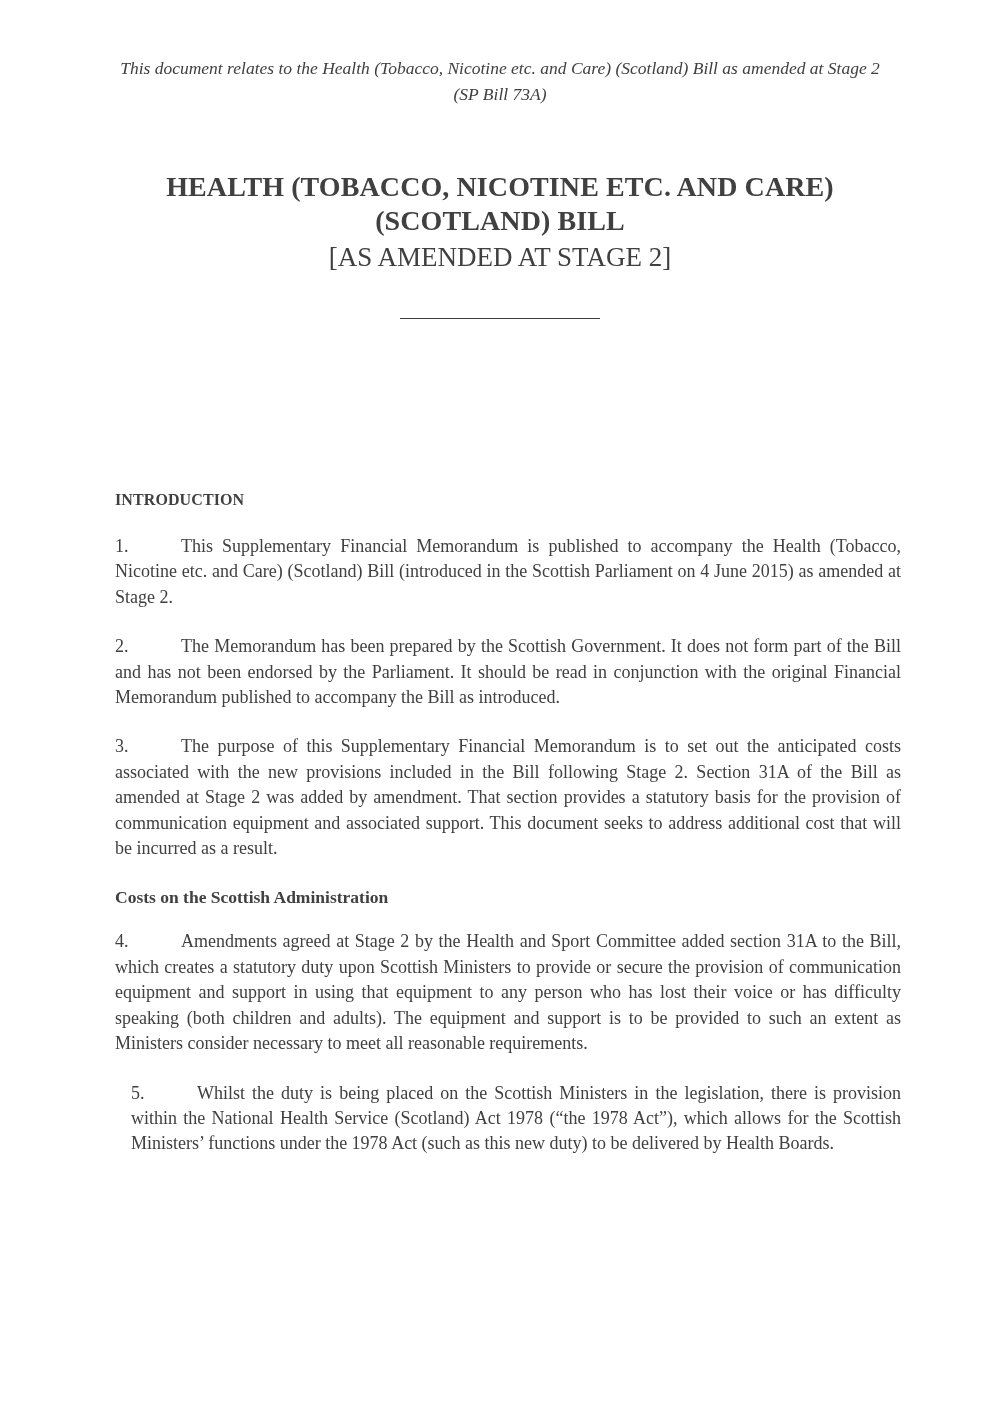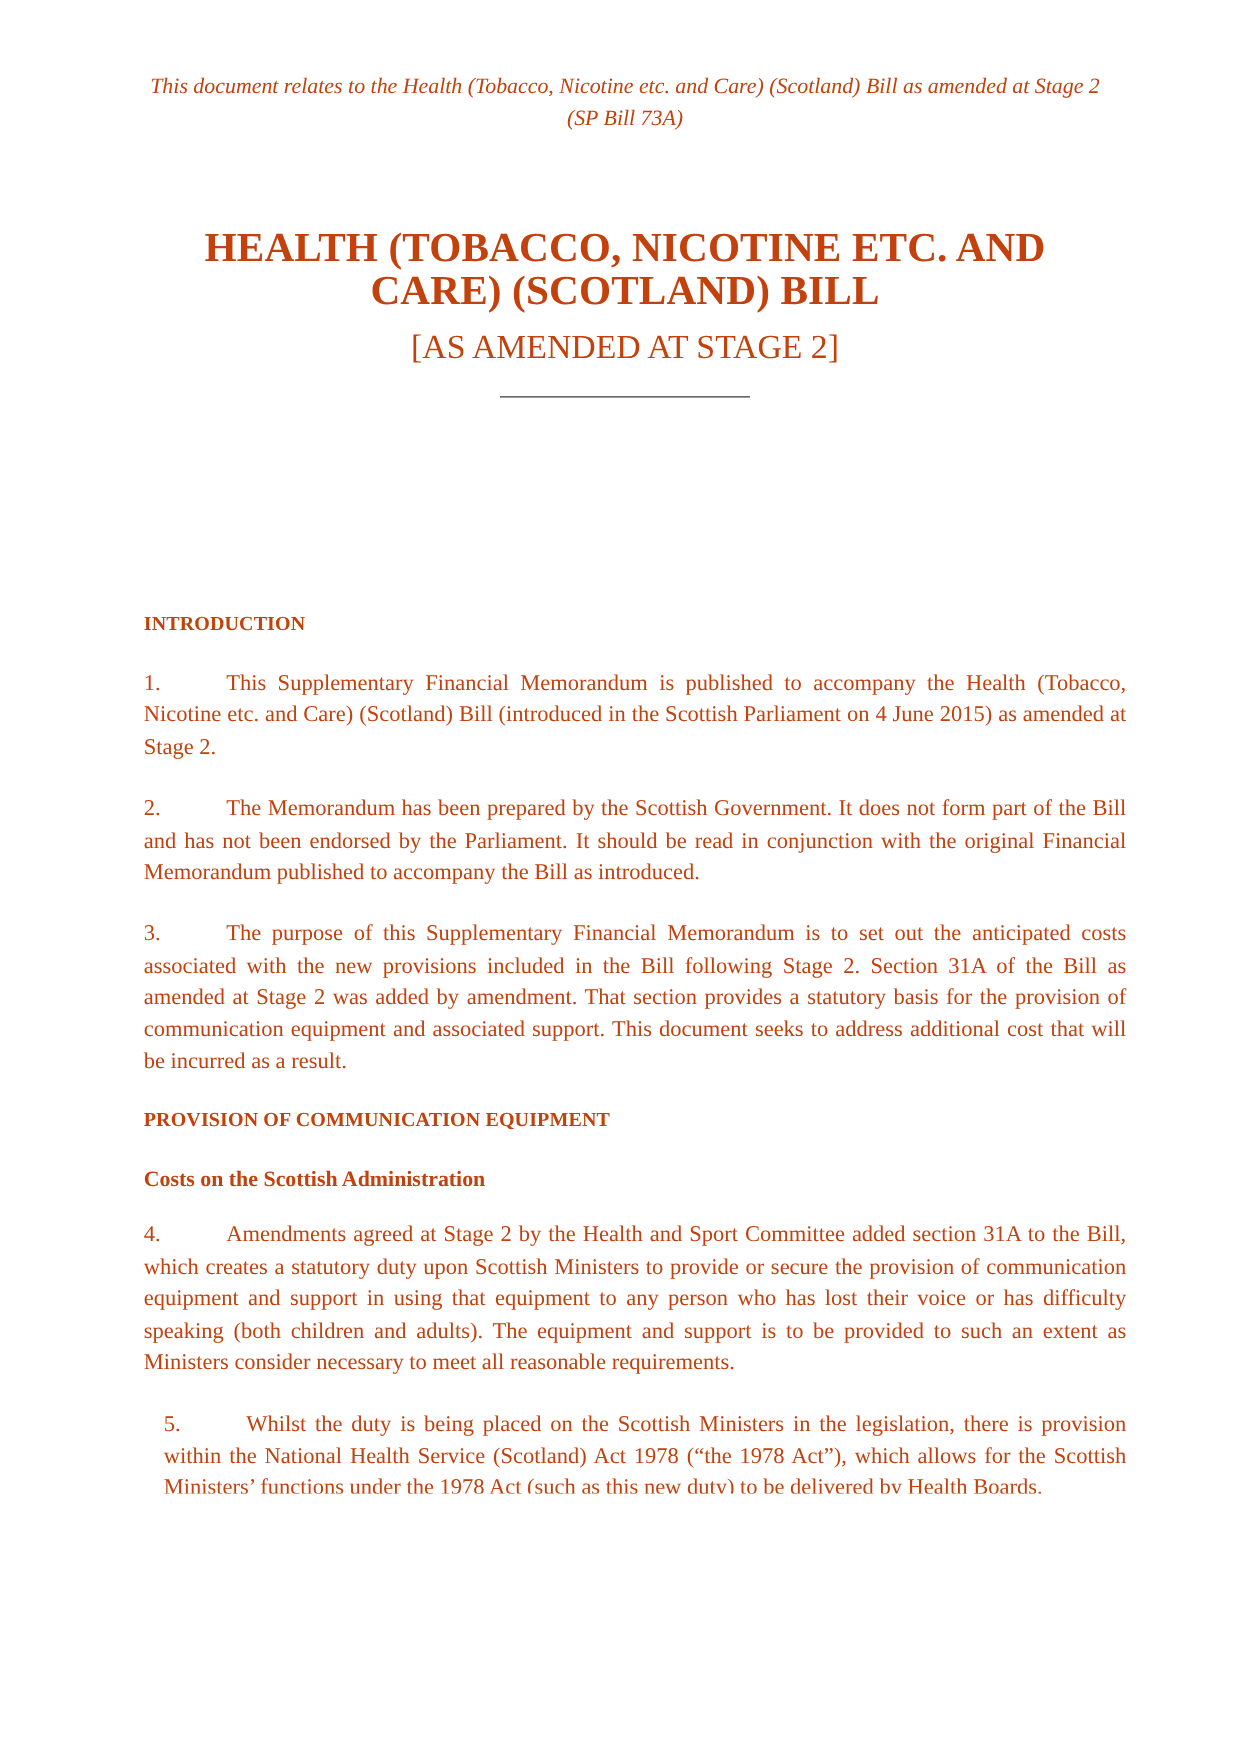--- a/index.html
+++ b/index.html
@@ -8,21 +8,21 @@
     padding: 0;
     background: #ffffff;
   }
   .page {
     position: relative;
     width: 991px;
     height: 1195px;
     margin: 0 auto;
     background: #ffffff;
     font-family: "Liberation Serif", "DejaVu Serif", serif;
-    color: #c2410c;
+    color: #404040;
     overflow: hidden;
     box-sizing: border-box;
   }
 
   
   .doc-header {
     position: absolute;
     left: 115px;
     top: 55px;
     width: 770px;
@@ -35,24 +35,24 @@
   
   .title-block {
     position: absolute;
     left: 115px;
     top: 170px;
     width: 770px;
     text-align: center;
   }
   .bill-title {
     font-weight: bold;
-    font-size: 33px;
+    font-size: 28px;
     line-height: 34px;
     letter-spacing: 0.1px;
-    margin: 12px;
+    margin: 0;
   }
   .bill-stage {
     font-weight: normal;
     font-size: 27px;
     line-height: 30px;
     margin: 4px 0 0 0;
   }
 
   .rule-wrap {
     position: absolute;
@@ -160,21 +160,20 @@
     </p>
 
     <p class="para">
       <span class="num">2.</span><span>The Memorandum has been prepared by the Scottish Government. It does not form part of the Bill and has not been endorsed by the Parliament. It should be read in conjunction with the original Financial Memorandum published to accompany the Bill as introduced.</span>
     </p>
 
     <p class="para">
       <span class="num">3.</span><span>The purpose of this Supplementary Financial Memorandum is to set out the anticipated costs associated with the new provisions included in the Bill following Stage 2. Section 31A of the Bill as amended at Stage 2 was added by amendment. That section provides a statutory basis for  the provision of communication equipment and associated support.  This document seeks to address additional cost that will be incurred as a result.</span>
     </p>
 
-    <div class="section-heading">PROVISION OF COMMUNICATION EQUIPMENT</div>
 
     <div class="sub-heading">Costs on the Scottish Administration</div>
 
     <p class="para">
       <span class="num">4.</span><span>Amendments agreed at Stage 2 by the Health and Sport Committee added section 31A to the Bill, which creates a statutory duty upon Scottish Ministers to provide or secure the provision of communication equipment and support in using that equipment to any person who has lost their voice or has difficulty speaking (both children and adults). The equipment and support is to be provided to such an extent as Ministers consider necessary to meet all reasonable requirements.</span>
     </p>
 
     <p class="para">
       <span class="num">5.</span><span>Whilst the duty is being placed on the Scottish Ministers in the legislation, there is provision within the National Health Service (Scotland) Act 1978 (“the 1978 Act”), which allows for the Scottish Ministers’ functions under the 1978 Act (such as this new duty) to be delivered by Health Boards.</span>
     </p>

